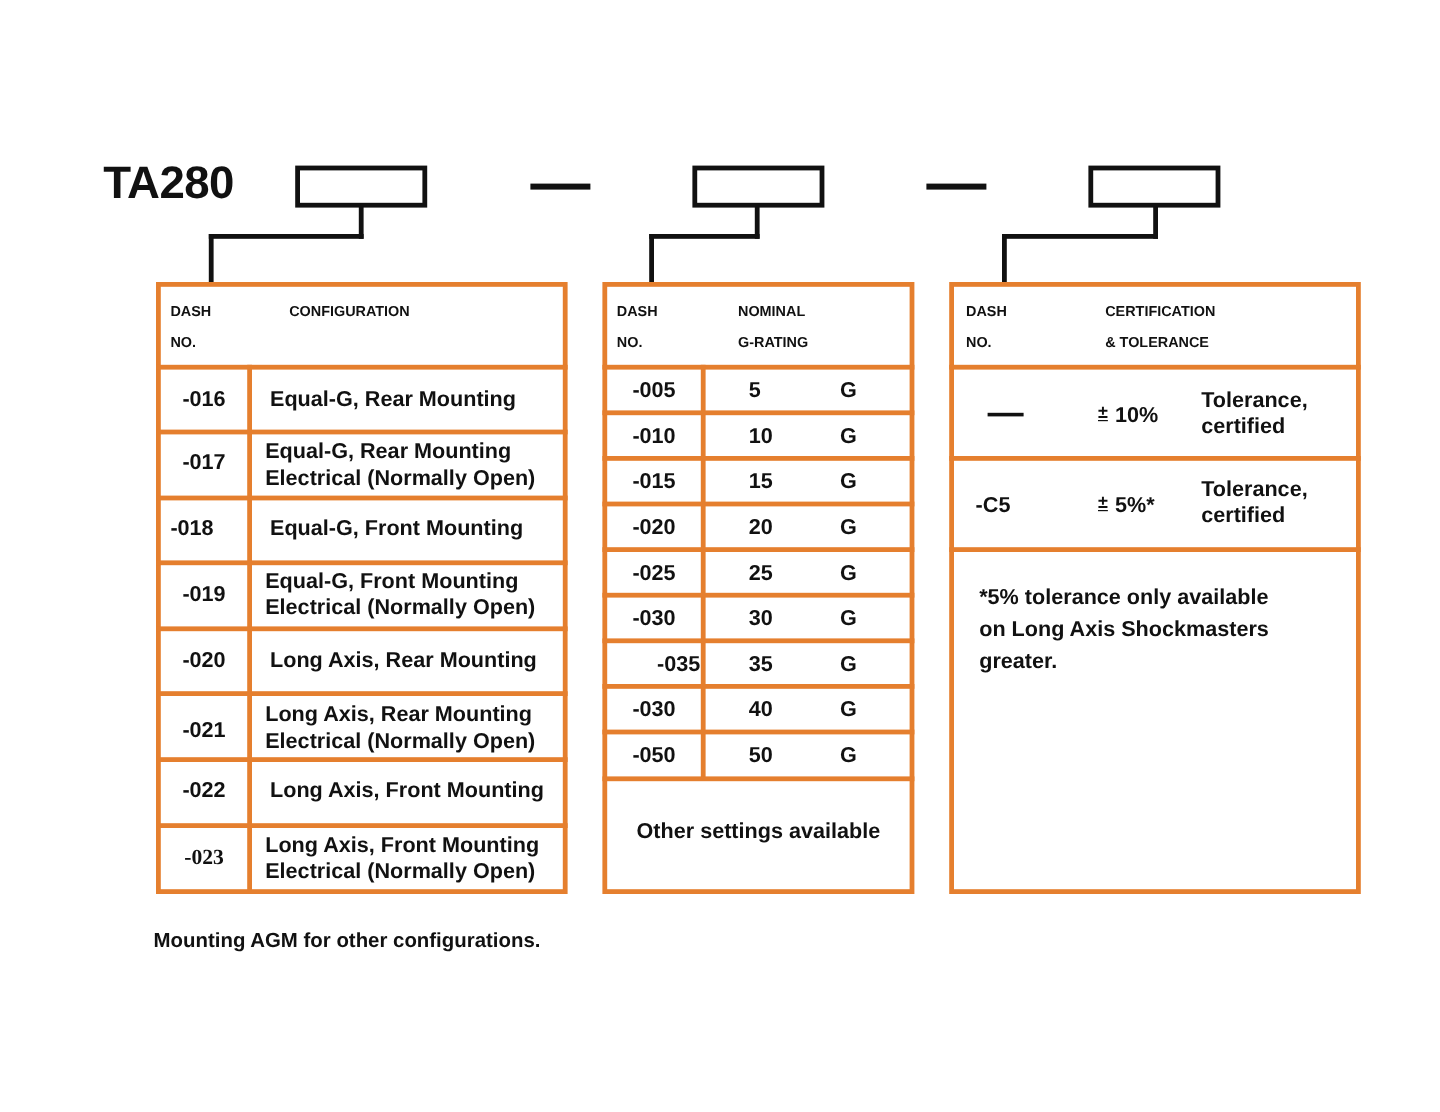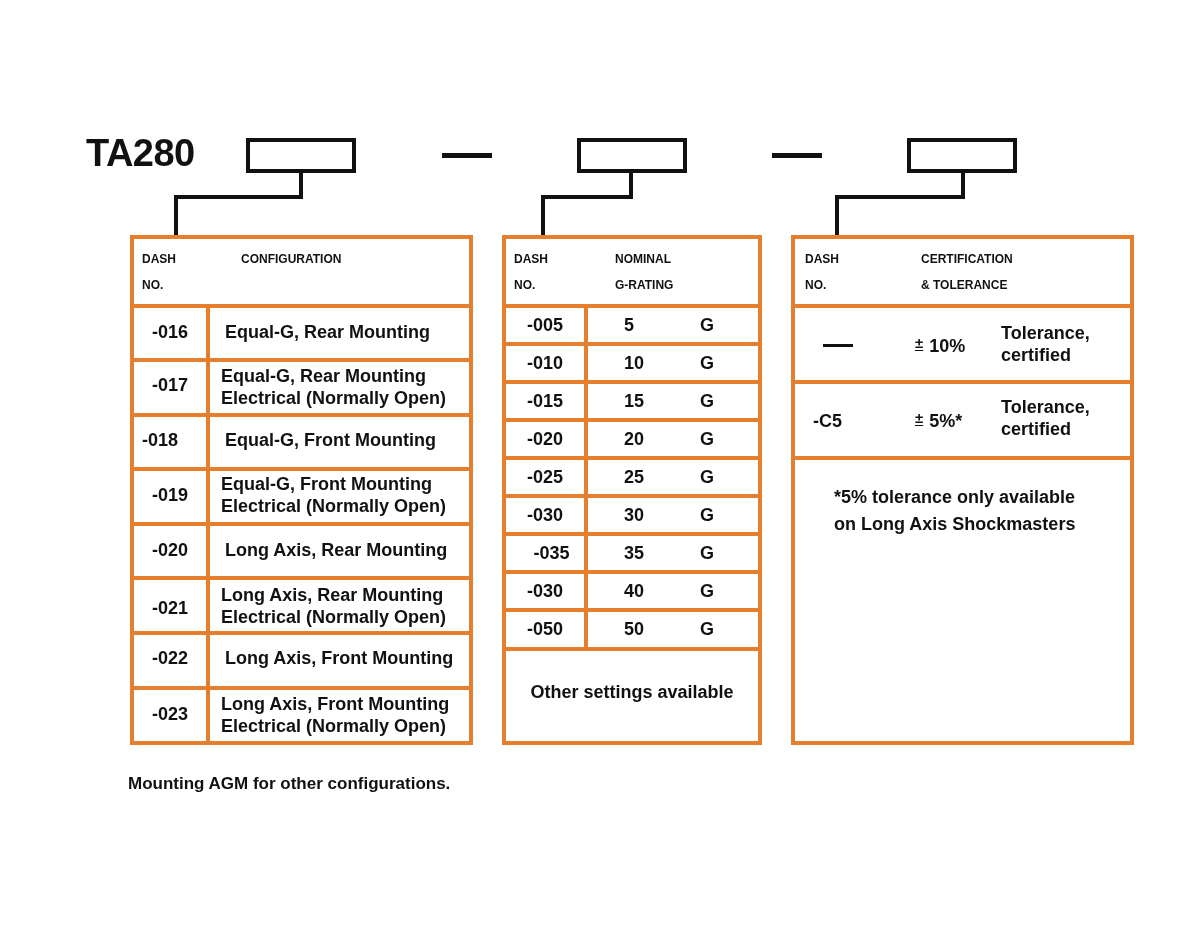--- a/index.html
+++ b/index.html
@@ -88,21 +88,21 @@
 
 <div class="abs txt center" style="left:134px; top:597px; width:72px;">-021</div>
 <div class="abs txt" style="left:221px; top:584px;">
   <div>Long Axis, Rear Mounting</div>
   <div>Electrical (Normally Open)</div>
 </div>
 
 <div class="abs txt center" style="left:134px; top:647px; width:72px;">-022</div>
 <div class="abs txt" style="left:225px; top:647px;">Long Axis, Front Mounting</div>
 
-<div class="abs txt center" style="left:134px; top:703px; width:72px;">-023</div>
+<div class="abs txt center" style="left:134px; top:703px; width:72px;font-family:Liberation Serif, serif;">-023</div>
 <div class="abs txt" style="left:221px; top:693px;">
   <div>Long Axis, Front Mounting</div>
   <div>Electrical (Normally Open)</div>
 </div>
 
 <div class="abs footnote" style="left:128px; top:774px;">Mounting AGM for other configurations.</div>
 
 <div class="abs tbl" style="left:502px; top:235px; width:260px; height:510px;"></div>
 <div class="abs hline" style="left:502px; top:304px; width:260px;"></div>
 <div class="abs vline" style="left:584px; top:304px; height:346px;"></div>
@@ -143,21 +143,21 @@
   <div class="abs txt" style="left:700px; top:428px;">G</div>
 
   <div class="abs txt center" style="left:506px; top:466px; width:78px;">-025</div>
   <div class="abs txt" style="left:624px; top:466px;">25</div>
   <div class="abs txt" style="left:700px; top:466px;">G</div>
 
   <div class="abs txt center" style="left:506px; top:504px; width:78px;">-030</div>
   <div class="abs txt" style="left:624px; top:504px;">30</div>
   <div class="abs txt" style="left:700px; top:504px;">G</div>
 
-  <div class="abs txt center" style="left:506px; top:542px; width:91px;">-035</div>
+  <div class="abs txt center" style="left:520px; top:542px; width:91px;">-035</div>
   <div class="abs txt" style="left:624px; top:542px;">35</div>
   <div class="abs txt" style="left:700px; top:542px;">G</div>
 
   <div class="abs txt center" style="left:506px; top:580px; width:78px;">-030</div>
   <div class="abs txt" style="left:624px; top:580px;">40</div>
   <div class="abs txt" style="left:700px; top:580px;">G</div>
 
   <div class="abs txt center" style="left:506px; top:618px; width:78px;">-050</div>
   <div class="abs txt" style="left:624px; top:618px;">50</div>
   <div class="abs txt" style="left:700px; top:618px;">G</div>
@@ -190,16 +190,17 @@
 
 <div class="abs txt" style="left:813px; top:410px;">-C5</div>
 <div class="abs txt" style="left:915px; top:410px;">
   <span class="pm">±</span><span>5%*</span>
 </div>
 <div class="abs txt" style="left:1001px; top:396px;">
   <div>Tolerance,</div>
   <div>certified</div>
 </div>
 
-<div class="abs txt" style="left:834px; top:484px; line-height:27px;">
+<div class="abs txt" style="left:816px; top:484px; line-height:27px;">
   <div>*5% tolerance only available</div>
   <div>on Long Axis Shockmasters</div>
+  <div>greater.</div>
 </div>
 
 </body></html>

